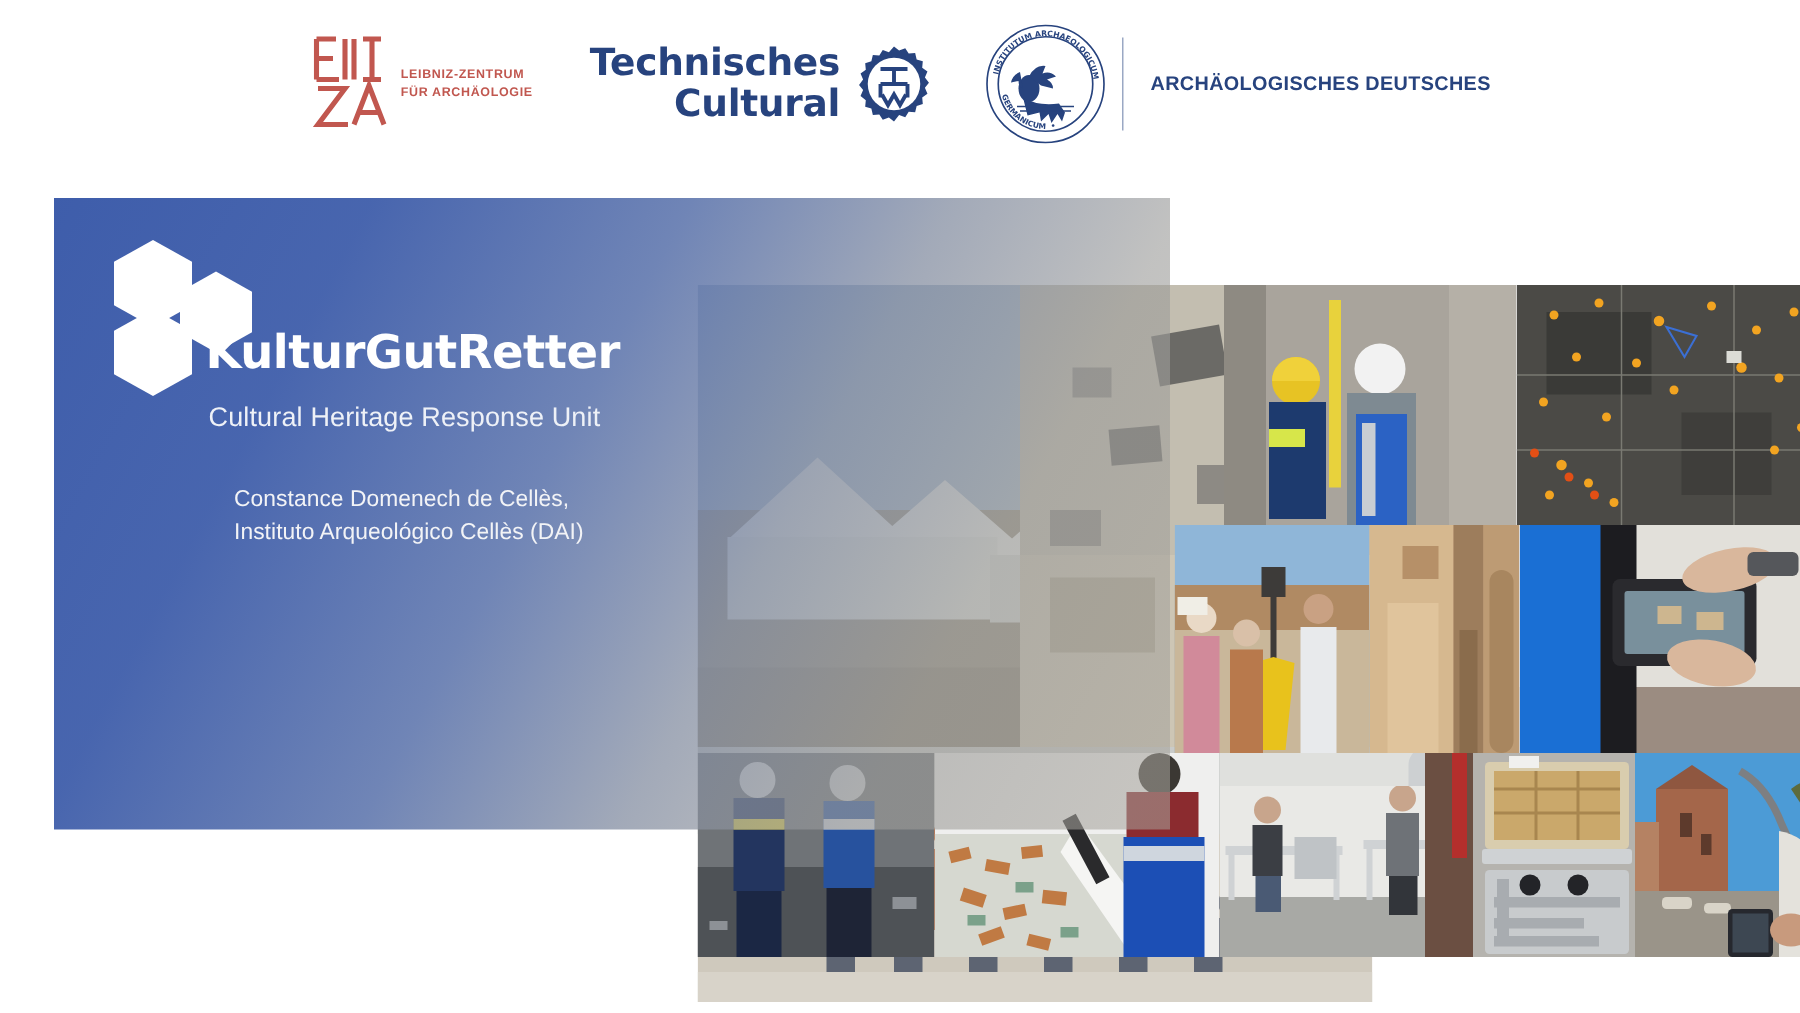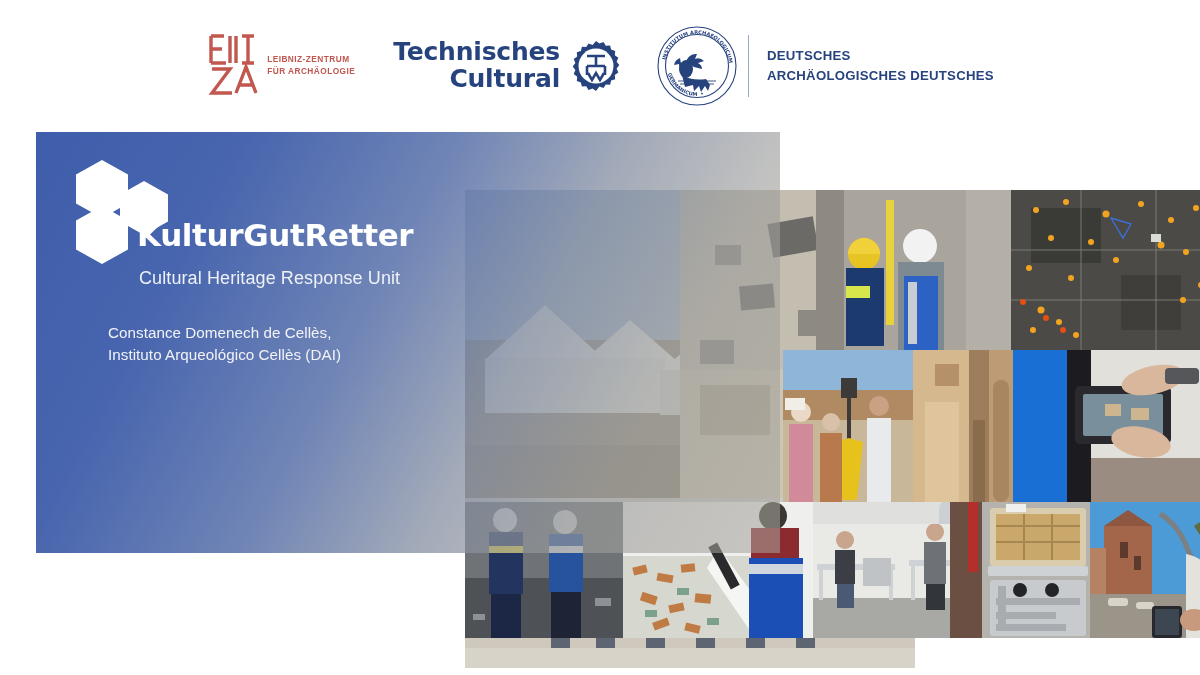--- a/index.html
+++ b/index.html
@@ -2,21 +2,21 @@
 <html><head>
 <meta charset="utf-8">
 <style>
   * { margin:0; padding:0; box-sizing:border-box; }
   html,body { width:1200px; height:675px; background:#ffffff; overflow:hidden; }
   body { font-family:"Liberation Sans", sans-serif; position:relative; }
 
   
   .logo-bar{
     position:absolute; left:0; top:0; width:1200px; height:112px;
-    display:flex; align-items:center; justify-content:center; gap:0px;margin-top:10px;
+    display:flex; align-items:center; justify-content:center; gap:0px;
   }
 
   
   .leiza{ display:flex; align-items:center; gap:9px; margin-right:38px; }
   .leiza-mark{ width:52px; height:66px; position:relative; }
   .leiza-txt{ color:#c1574f; font-size:8.3px; font-weight:700; letter-spacing:.45px; line-height:1.42; }
 
   
   .thw{ display:flex; align-items:center; gap:10px; margin-right:34px; }
   .thw-words{ color:#27437e; font-weight:800; font-size:25px; line-height:1.07;
@@ -53,21 +53,21 @@
              font-size:31px; letter-spacing:-.35px; font-family:"DejaVu Sans", sans-serif;text-align:right; }
   .kgr-sub{ position:absolute; left:67px; top:108px; color:#eef1f7; font-weight:400;
             font-size:18px; letter-spacing:.1px; }
 
   
   .title{ margin:40px 0 0 36px; width:570px; color:#ffffff; font-weight:300;
           font-size:30.5px; line-height:1.465; letter-spacing:.1px; }
   
   .byline{ margin:34px 0 0 36px; color:#f2f3f6; font-weight:400;
            font-size:15.2px; line-height:1.44; letter-spacing:.05px; }
-  .byline div{ white-space:nowrap; }
+  .byline div{ white-space:nowrap;margin-left:48px; }
 </style>
 </head>
 <body>
 
 <div class="logo-bar">
 
   <div class="leiza">
     <div class="leiza-mark">
       <svg width="52" height="66" viewBox="0 0 52 66" aria-hidden="true">
         <g fill="none" stroke="#c1574f" stroke-width="3.4">
@@ -122,21 +122,20 @@
           <path d="M26 50 q10 6 24 4 l4 6 -2 6 -3-5 -4 6 -2-6 -5 5 -1-6 -8 2 z"></path>
           <path d="M24 33 q-5 2-6 7 l5-1 q0 4 3 5 z"></path>
         </g>
         <g stroke="#27437e" stroke-width=".9" fill="none">
           <path d="M22 56 h38 M24 59 h34"></path>
         </g>
       </svg>
     </div>
     <div class="dai-rule"></div>
     <div class="dai-txt">
-      <div>DEUTSCHES</div>
       <div>ARCHÄOLOGISCHES DEUTSCHES</div>
     </div>
   </div>
 </div>
 
 <div class="collage">
 
   <div class="ph" style="left:0;top:26px;width:342px;height:308px;
        background:linear-gradient(175deg,#9dafc4 0%,#b9c4cf 30%,#cfd2cd 46%,#a99f8f 70%,#8d8madd 100%),#b4bcc0;">
     <svg width="342" height="308" viewBox="0 0 342 308" style="display:block">

